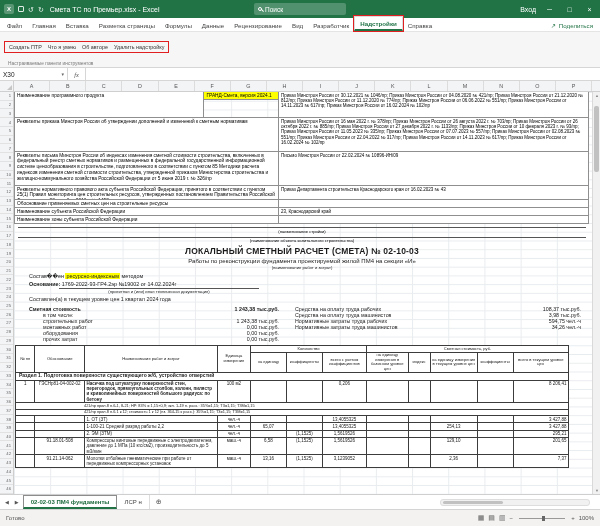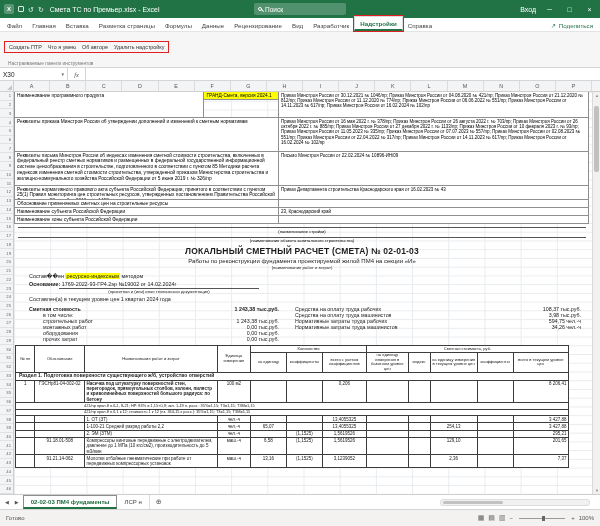--- a/index.html
+++ b/index.html
@@ -286,21 +286,21 @@
             </div>
             <div class="inforow">
               <div class="icell lbl">Наименование зоны субъекта Российской Федерации</div>
               <div class="icell rtx"></div>
             </div>
           </div>
 
         <div class="capline">(наименование стройки)</div>
         <div class="capline">(наименование объекта капитального строительства)</div>
 
-        <div class="doc-title">ЛОКАЛЬНЫЙ СМЕТНЫЙ РАСЧЕТ (СМЕТА) № 02-01-03</div>
+        <div class="doc-title">ЛОКАЛЬНЫЙ СМЕТНЫЙ РАСЧЕТ (СМЕТА) № 02-10-03</div>
         <div class="doc-sub">Работы по реконструкции фундамента проектируемой жилой ПМ4 на секции «И»</div>
         <div class="caption">(наименование работ и затрат)</div>
 
         <div class="mline">
           <span>Состав��ен</span>
           <span class="hl2">ресурсно-индексным</span>
           <span>методом</span>
         </div>
         <div class="bline">
           <span class="bl">Основание:</span>

